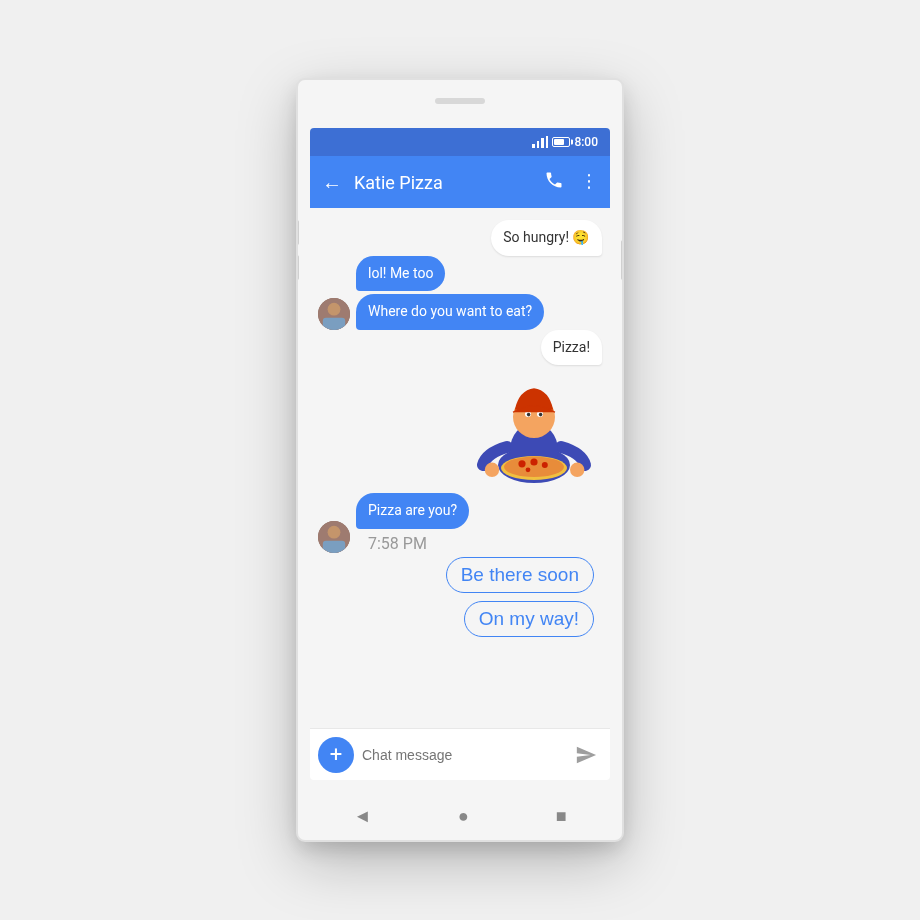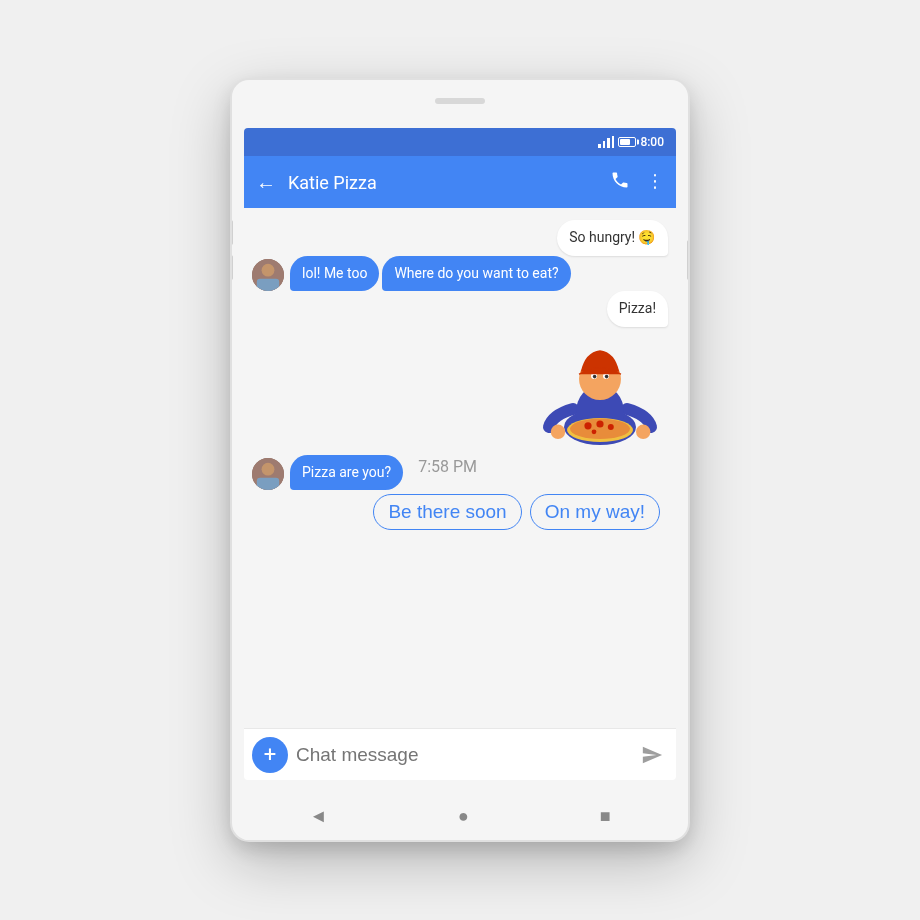--- a/index.html
+++ b/index.html
@@ -6,24 +6,24 @@
     body {
       background: #f0f0f0;
       display: flex;
       justify-content: center;
       align-items: center;
       min-height: 920px;
       font-family: 'Roboto', Arial, sans-serif;
     }
 
     .phone-outer {
-      width: 456px;
+      width: 324px;
       height: 760px;
       background: #f5f5f5;
-      border-radius: 17px;
+      border-radius: 7px;
       box-shadow:
         0 0 0 2px #e0e0e0,
         0 20px 60px rgba(0,0,0,0.25),
         0 8px 20px rgba(0,0,0,0.15);
       position: relative;
       display: flex;
       flex-direction: column;
       overflow: hidden;
       padding-left: 40px;
     }
@@ -209,21 +209,21 @@
     }
 
     .bubble.incoming {
       background: #4285f4;
       color: white;
       border-radius: 18px 18px 18px 4px;
     }
 
     .msg-group {
       display: flex;
-      flex-direction: row;
+      flex-direction: column;
       gap: 3px;
     }
 
     .msg-group.incoming {
       align-items: flex-start;
     }
 
     
     .sticker-row {
       display: flex;
@@ -289,21 +289,21 @@
       font-size: 22px;
       cursor: pointer;
       flex-shrink: 0;
     }
 
     .input-field {
       flex: 1;
       height: 36px;
       border: none;
       background: transparent;
-      font-size: 19px;
+      font-size: 14px;
       color: #404040;
       outline: none;
     }
 
     .input-send-btn {
       width: 32px;
       height: 32px;
       display: flex;
       align-items: center;
       justify-content: center;

